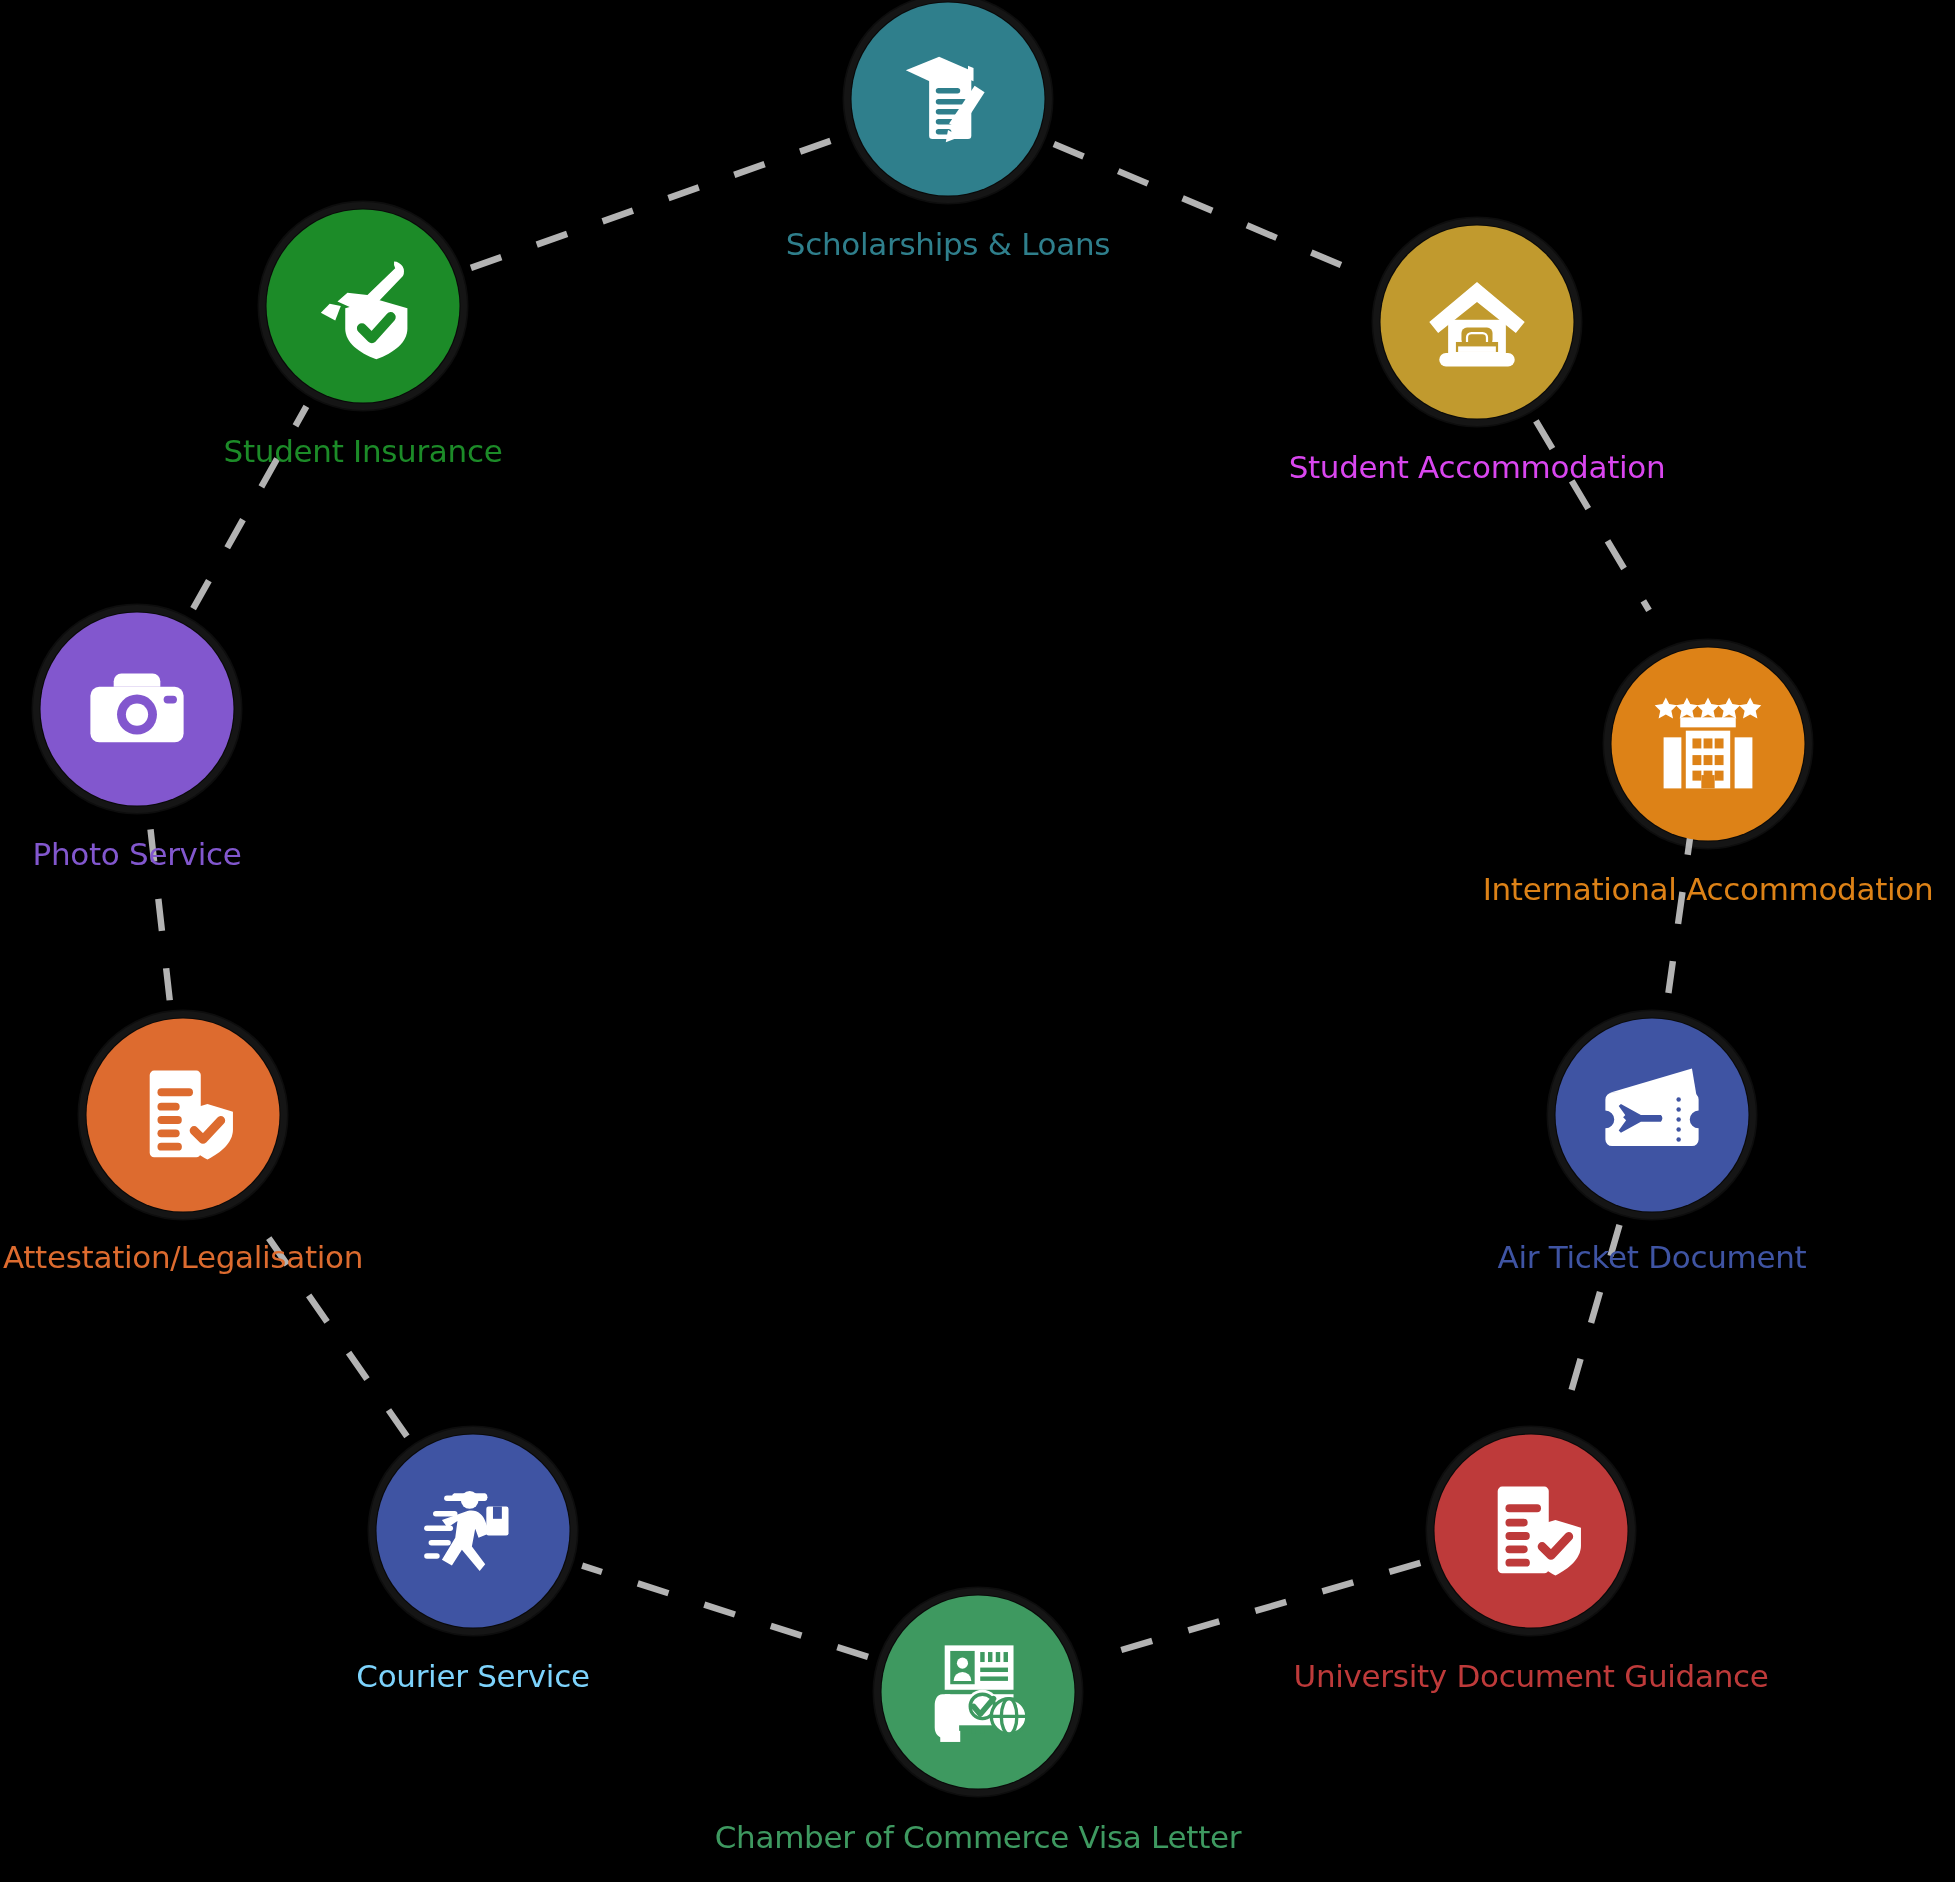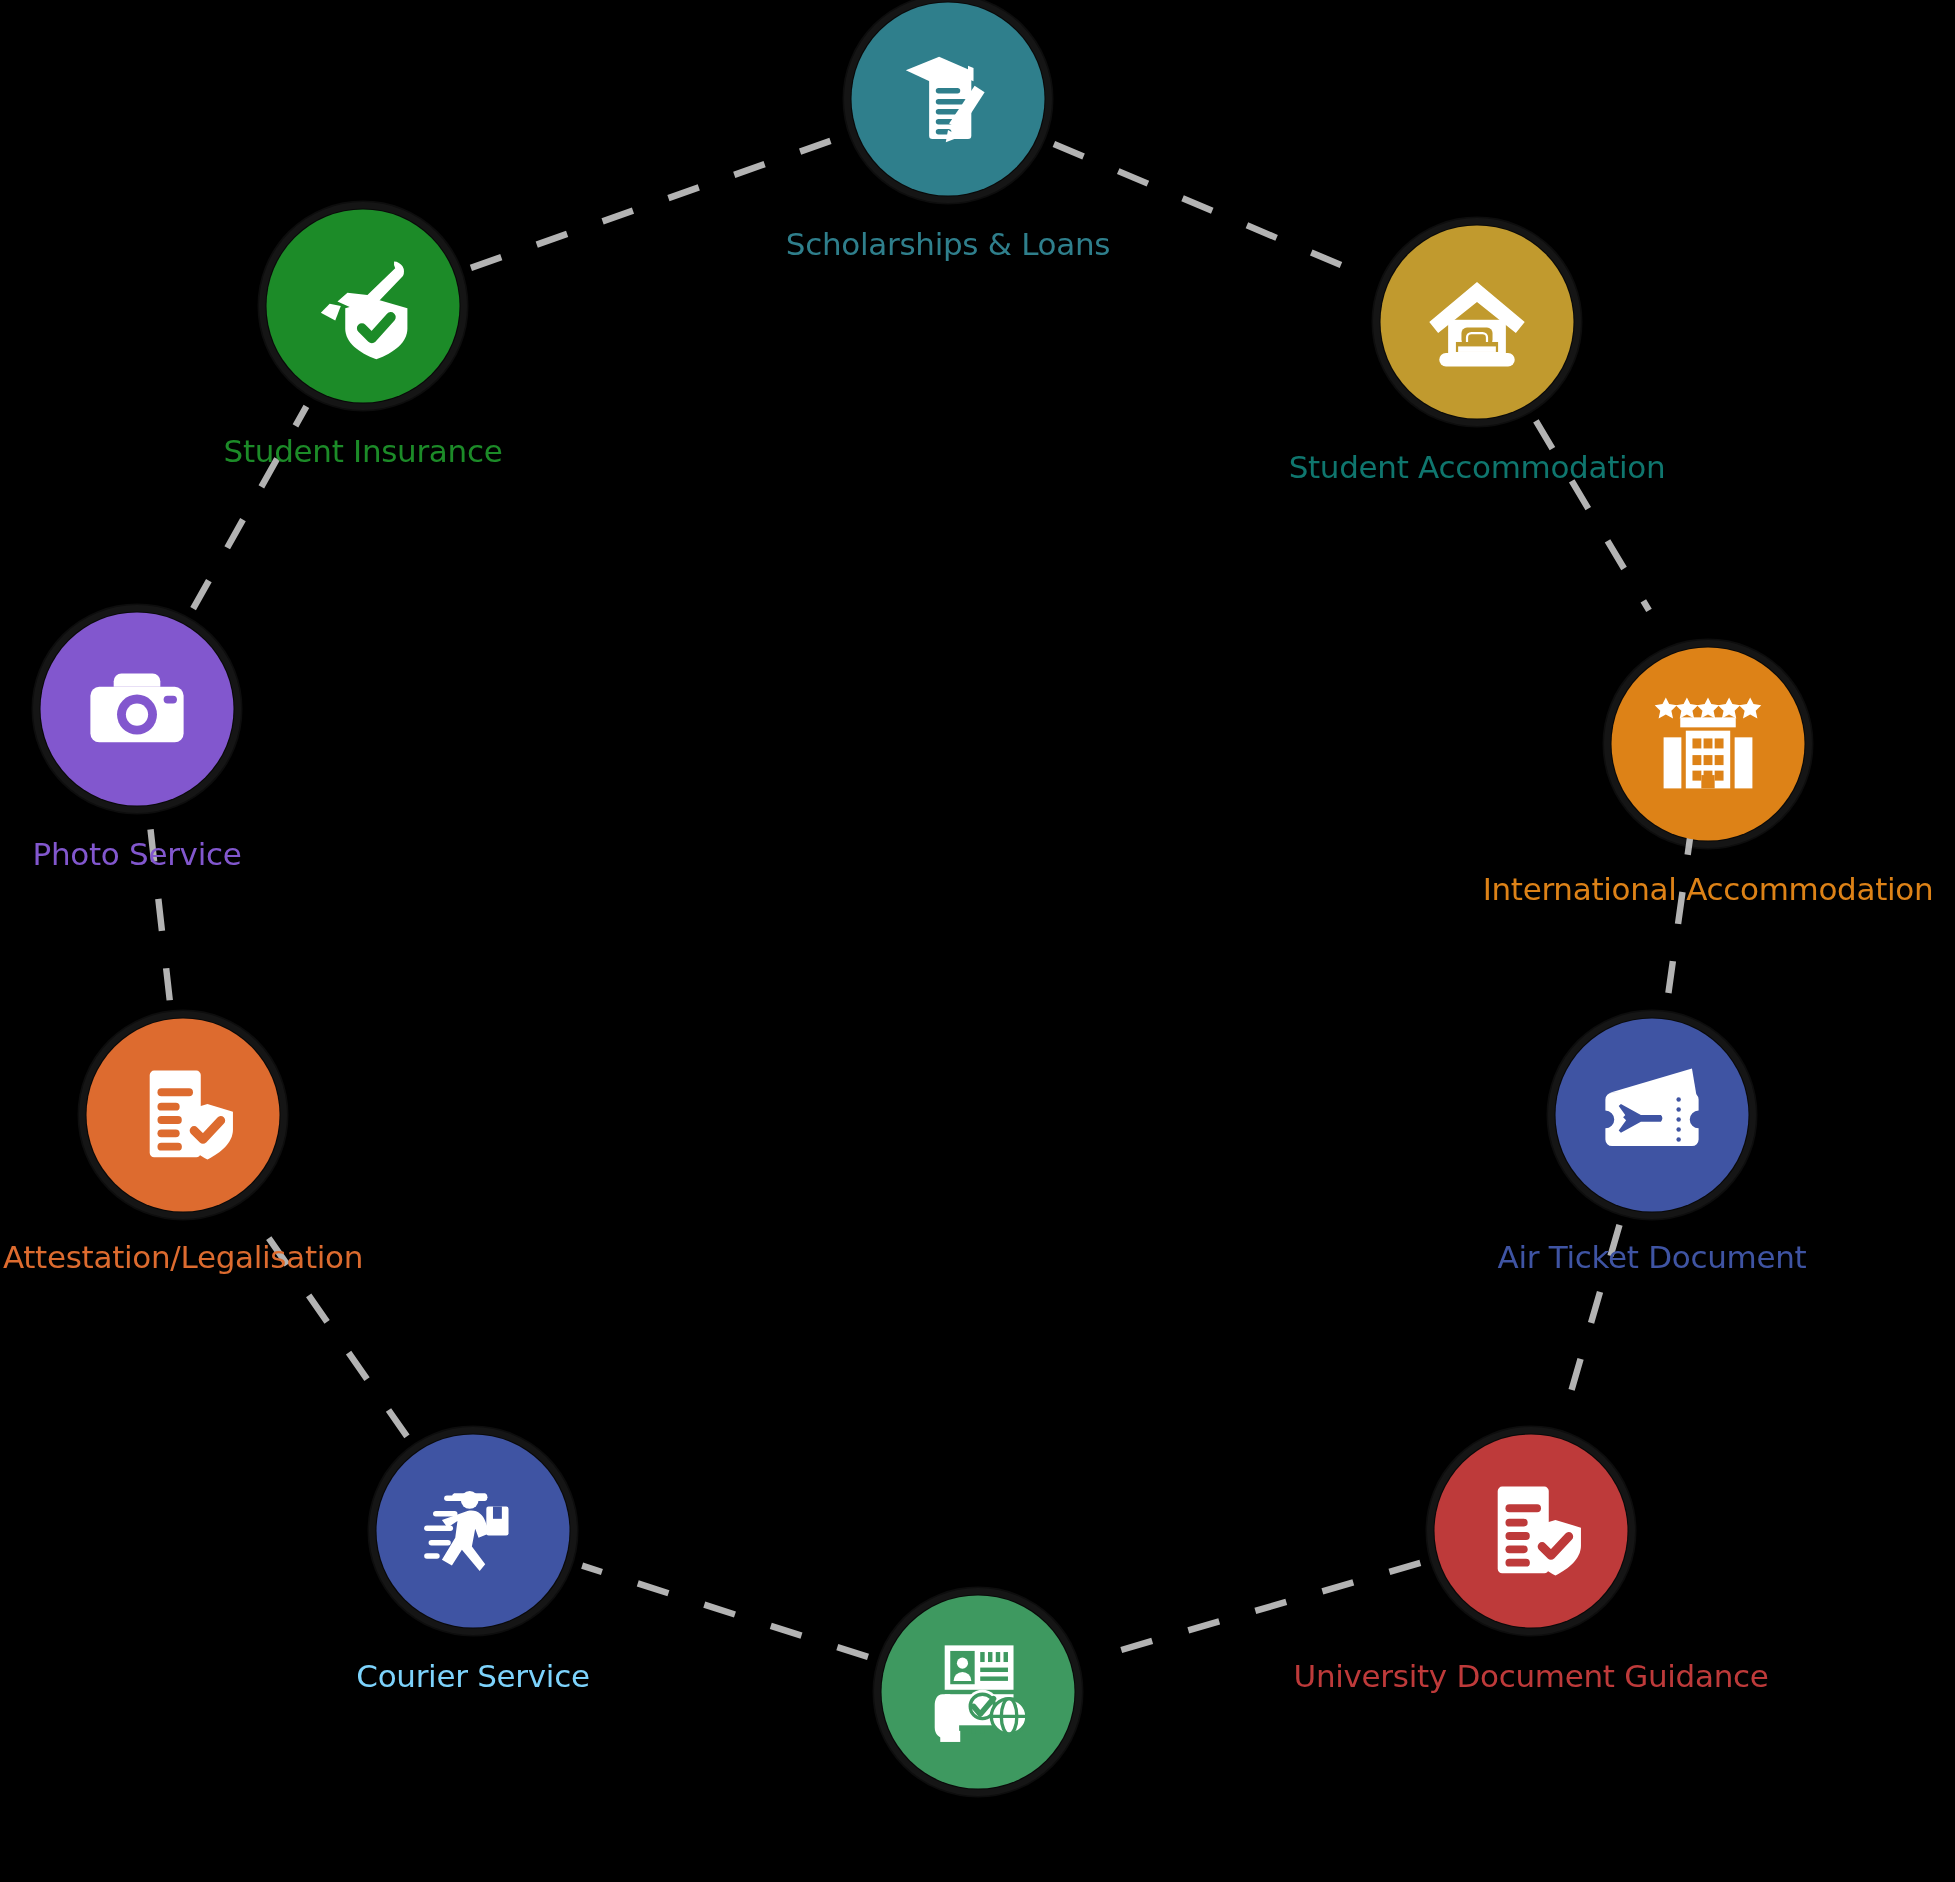--- a/index.html
+++ b/index.html
@@ -65,21 +65,21 @@
         <path d="M50 14 L93 50 l-8 10 L50 32 15 60 7 50 Z"></path>
         <rect x="24" y="48" width="52" height="34"></rect>
         <rect x="16" y="78" width="68" height="12" rx="6"></rect>
         <rect x="36" y="55" width="28" height="16" rx="5" fill="#C19A2E"></rect>
         <rect x="41" y="60" width="18" height="12" rx="4" fill="#C19A2E" stroke="#fff" stroke-width="2"></rect>
         <rect x="31" y="68" width="38" height="9" fill="#C19A2E"></rect>
         <rect x="33" y="72" width="34" height="5" fill="#fff"></rect>
             </svg>
           </span>
         </div>
-        <div class="label" style="color: #0f766e; font-size: 31px; position: absolute; top: 223px; left: 50%; transform: translateX(-50%);">Student Accommodation</div>
+        <div class="label" style="color: #d946ef; font-size: 31px; position: absolute; top: 223px; left: 50%; transform: translateX(-50%);">Student Accommodation</div>
       </div>
       <div class="node" style="left: 1708px; top: 744px;">
         <div class="bubble" style="width: 193px; height: 193px; background: rgb(221, 130, 23);">
           <span>
             <svg width="111" height="111" viewBox="0 0 100 100" fill="#fff">
         <g>
         <path d="M12 8 l3 6 7 1 -5 5 1.5 7 -6.5 -3.5 -6.5 3.5 1.5 -7 -5 -5 7 -1 z"></path>
                 <path d="M31 8 l3 6 7 1 -5 5 1.5 7 -6.5 -3.5 -6.5 3.5 1.5 -7 -5 -5 7 -1 z"></path>
                 <path d="M50 8 l3 6 7 1 -5 5 1.5 7 -6.5 -3.5 -6.5 3.5 1.5 -7 -5 -5 7 -1 z"></path>
                 <path d="M69 8 l3 6 7 1 -5 5 1.5 7 -6.5 -3.5 -6.5 3.5 1.5 -7 -5 -5 7 -1 z"></path>
@@ -171,20 +171,21 @@
                 <line x1="62" y1="72" x2="94" y2="72"></line>
           <ellipse cx="78" cy="72" rx="7" ry="16"></ellipse>
         </g>
         <g fill="#3E9960">
                 <rect x="44" y="83" width="4" height="4"></rect>
                 <rect x="52" y="83" width="4" height="4"></rect>
               </g>
             </svg>
           </span>
         </div>
+        <div class="label" style="color: rgb(62, 153, 96); font-size: 31px; position: absolute; top: 223px; left: 50%; transform: translateX(-50%);">Chamber of Commerce Visa Letter</div>
       </div>
       <div class="node" style="left: 473px; top: 1531px;">
         <div class="bubble" style="width: 193px; height: 193px; background: rgb(63, 84, 163);">
           <span>
             <svg width="111" height="111" viewBox="0 0 100 100" fill="#fff">
         <circle cx="47" cy="22" r="8"></circle>
         <path d="M33 16 h28 a4 4 0 0 1 0 7 h-28 a4 4 0 0 1 0 -7 z"></path>
         <path d="M45 32 c8 -2 14 3 16 9 l4 11 -10 4 -3 -8 -3 16 12 16 -5 6 -16 -19 -9 14 -9 -5 12 -20 2 -15 -9 6 -5 -7 z"></path>
         <g>
           <rect x="62" y="28" width="20" height="26" rx="2"></rect>

